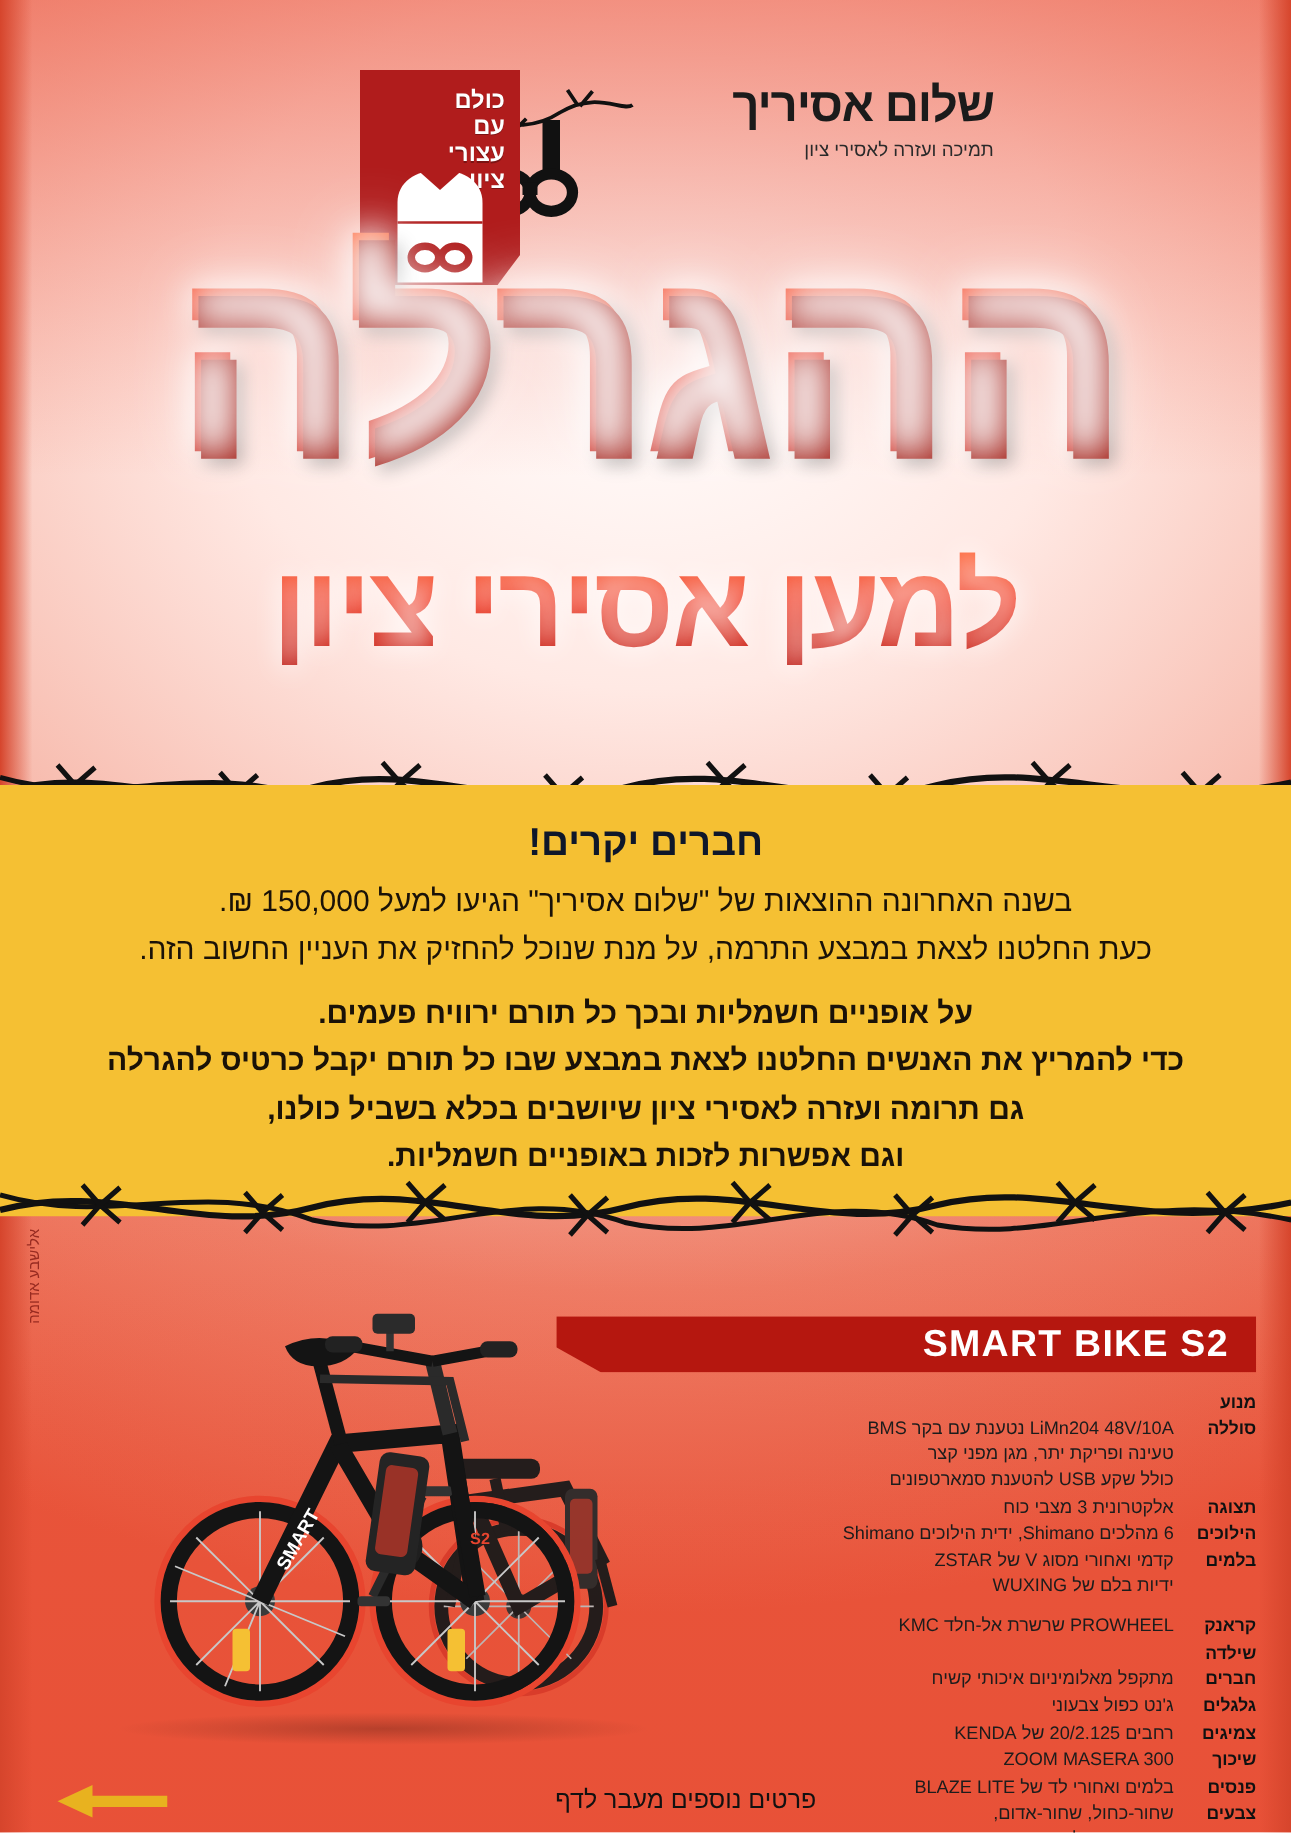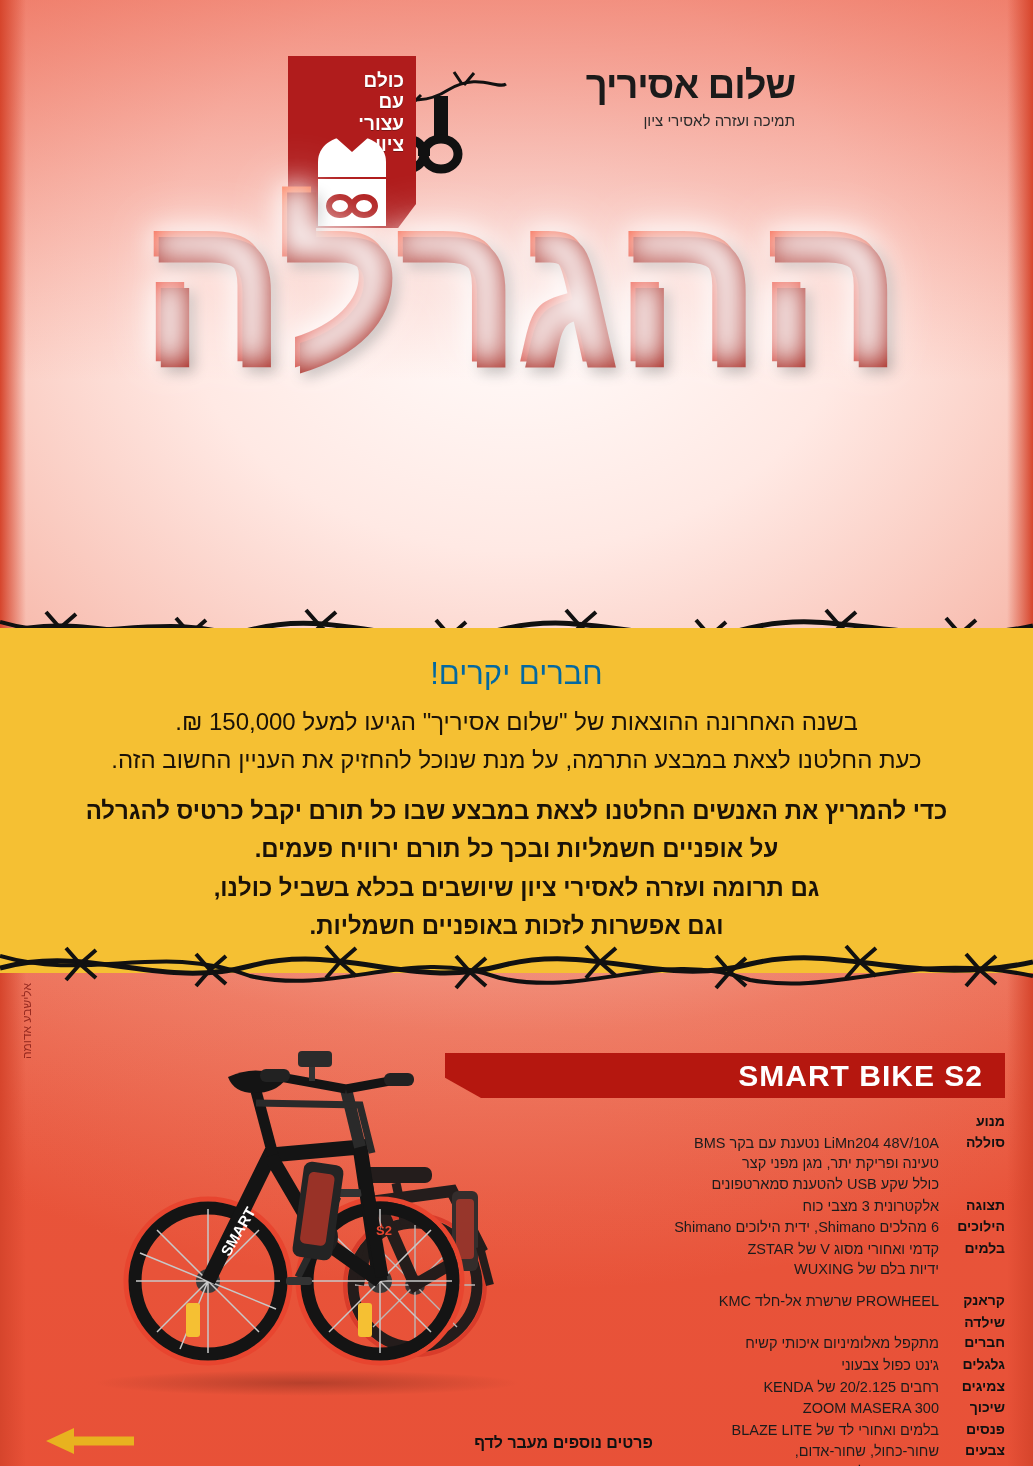--- a/index.html
+++ b/index.html
@@ -81,21 +81,21 @@
   
   .band{
     position:absolute;top:628px;left:0;right:0;height:345px;
     background:#f5c033;
   }
   .band-inner{
     position:absolute;inset:0;padding:28px 60px 0 60px;box-sizing:border-box;
     text-align:center;color:#1a1208;
   }
   .band h2{
-    margin:0 0 14px 0;font-size:31px;font-weight:normal;color:#0369a1;
+    margin:0 0 14px 0;font-size:31px;font-weight:bold;color:#0f172a;
   }
   .band p{
     margin:0 0 6px 0;font-size:24px;line-height:1.35;color:#1a1208;
   }
   .band p.bold{font-weight:bold;}
   .band .gap{height:12px;}
 
   
   .wire{position:absolute;left:0;right:0;height:64px;}
   .wire svg{display:block;}
@@ -139,21 +139,21 @@
   .spec-val .ln{display:block;}
   .spacer-row{height:10px;}
 
   .stamp{
     position:absolute;left:20px;top:8px;width:50px;height:110px;
     color:#8a2018;font-size:12px;writing-mode:vertical-rl;transform:rotate(180deg);
     opacity:.85;
   }
 
   .footnote{
-    position:absolute;right:380px;bottom:14px;font-size:16px;font-weight:bold;color:#111;margin-top:39px;
+    position:absolute;right:380px;bottom:14px;font-size:20px;font-weight:normal;color:#111;margin-top:39px;
   }
   .arrow{
     position:absolute;left:42px;bottom:10px;width:92px;height:30px;
   }
 </style>
 </head>
 <body>
 
 <div class="poster">
   <div class="edge-l"></div>
@@ -192,20 +192,21 @@
           <path d="M30 60 L98 60" stroke="#b01c1c" stroke-width="2"></path>
           <ellipse cx="52" cy="88" rx="11" ry="9" fill="none" stroke="#b01c1c" stroke-width="6"></ellipse>
           <ellipse cx="76" cy="88" rx="11" ry="9" fill="none" stroke="#b01c1c" stroke-width="6"></ellipse>
           <rect x="60" y="83" width="8" height="9" fill="#b01c1c"></rect>
         </svg>
       </div>
     </div>
   </div>
 
   <div class="bigtitle">ההגרלה</div>
+  <div class="subtitle">למען אסירי ציון</div>
 
   <div class="wire wire-top">
     <svg viewBox="0 0 1033 64" width="1033" height="64" preserveAspectRatio="none">
       <path d="M0 34 C90 8 160 56 250 30 C340 6 410 56 500 30 C590 6 660 54 750 28 C840 6 910 52 1033 26" stroke="#111" stroke-width="5" fill="none"></path>
       <path d="M0 22 C90 48 160 6 250 40 C340 62 410 10 500 42 C590 64 660 12 750 44 C840 62 910 14 1033 40" stroke="#111" stroke-width="4" fill="none"></path>
       <g stroke="#111" stroke-width="4">
         <path d="M60 28 l-14 -16 M60 28 l16 -14 M60 28 l-14 16 M60 28 l16 14"></path>
         <path d="M190 34 l-14 -16 M190 34 l16 -14 M190 34 l-14 16 M190 34 l16 14"></path>
         <path d="M320 26 l-14 -16 M320 26 l16 -14 M320 26 l-14 16 M320 26 l16 14"></path>
         <path d="M450 36 l-14 -16 M450 36 l16 -14 M450 36 l-14 16 M450 36 l16 14"></path>
@@ -216,22 +217,22 @@
       </g>
     </svg>
   </div>
 
   <div class="band">
     <div class="band-inner">
       <h2>חברים יקרים!</h2>
       <p>בשנה האחרונה ההוצאות של "שלום אסיריך" הגיעו למעל 150,000 ₪.</p>
       <p>כעת החלטנו לצאת במבצע התרמה, על מנת שנוכל להחזיק את העניין החשוב הזה.</p>
       <div class="gap"></div>
+      <p class="bold">על אופניים חשמליות ובכך כל תורם ירוויח פעמים.</p>
       <p class="bold">כדי להמריץ את האנשים החלטנו לצאת במבצע שבו כל תורם יקבל כרטיס להגרלה</p>
-      <p class="bold">על אופניים חשמליות ובכך כל תורם ירוויח פעמים.</p>
       <p class="bold">גם תרומה  ועזרה לאסירי ציון שיושבים בכלא בשביל כולנו,</p>
       <p class="bold">וגם אפשרות לזכות באופניים חשמליות.</p>
     </div>
   </div>
 
   <div class="wire wire-bot">
     <svg viewBox="0 0 1033 64" width="1033" height="64" preserveAspectRatio="none">
       <path d="M0 30 C90 6 160 52 250 28 C340 4 410 52 500 28 C590 4 660 50 750 26 C840 4 910 50 1033 24" stroke="#111" stroke-width="5" fill="none"></path>
       <path d="M0 18 C90 44 160 4 250 38 C340 58 410 8 500 40 C590 60 660 10 750 42 C840 58 910 12 1033 38" stroke="#111" stroke-width="4" fill="none"></path>
       <g stroke="#111" stroke-width="4">

